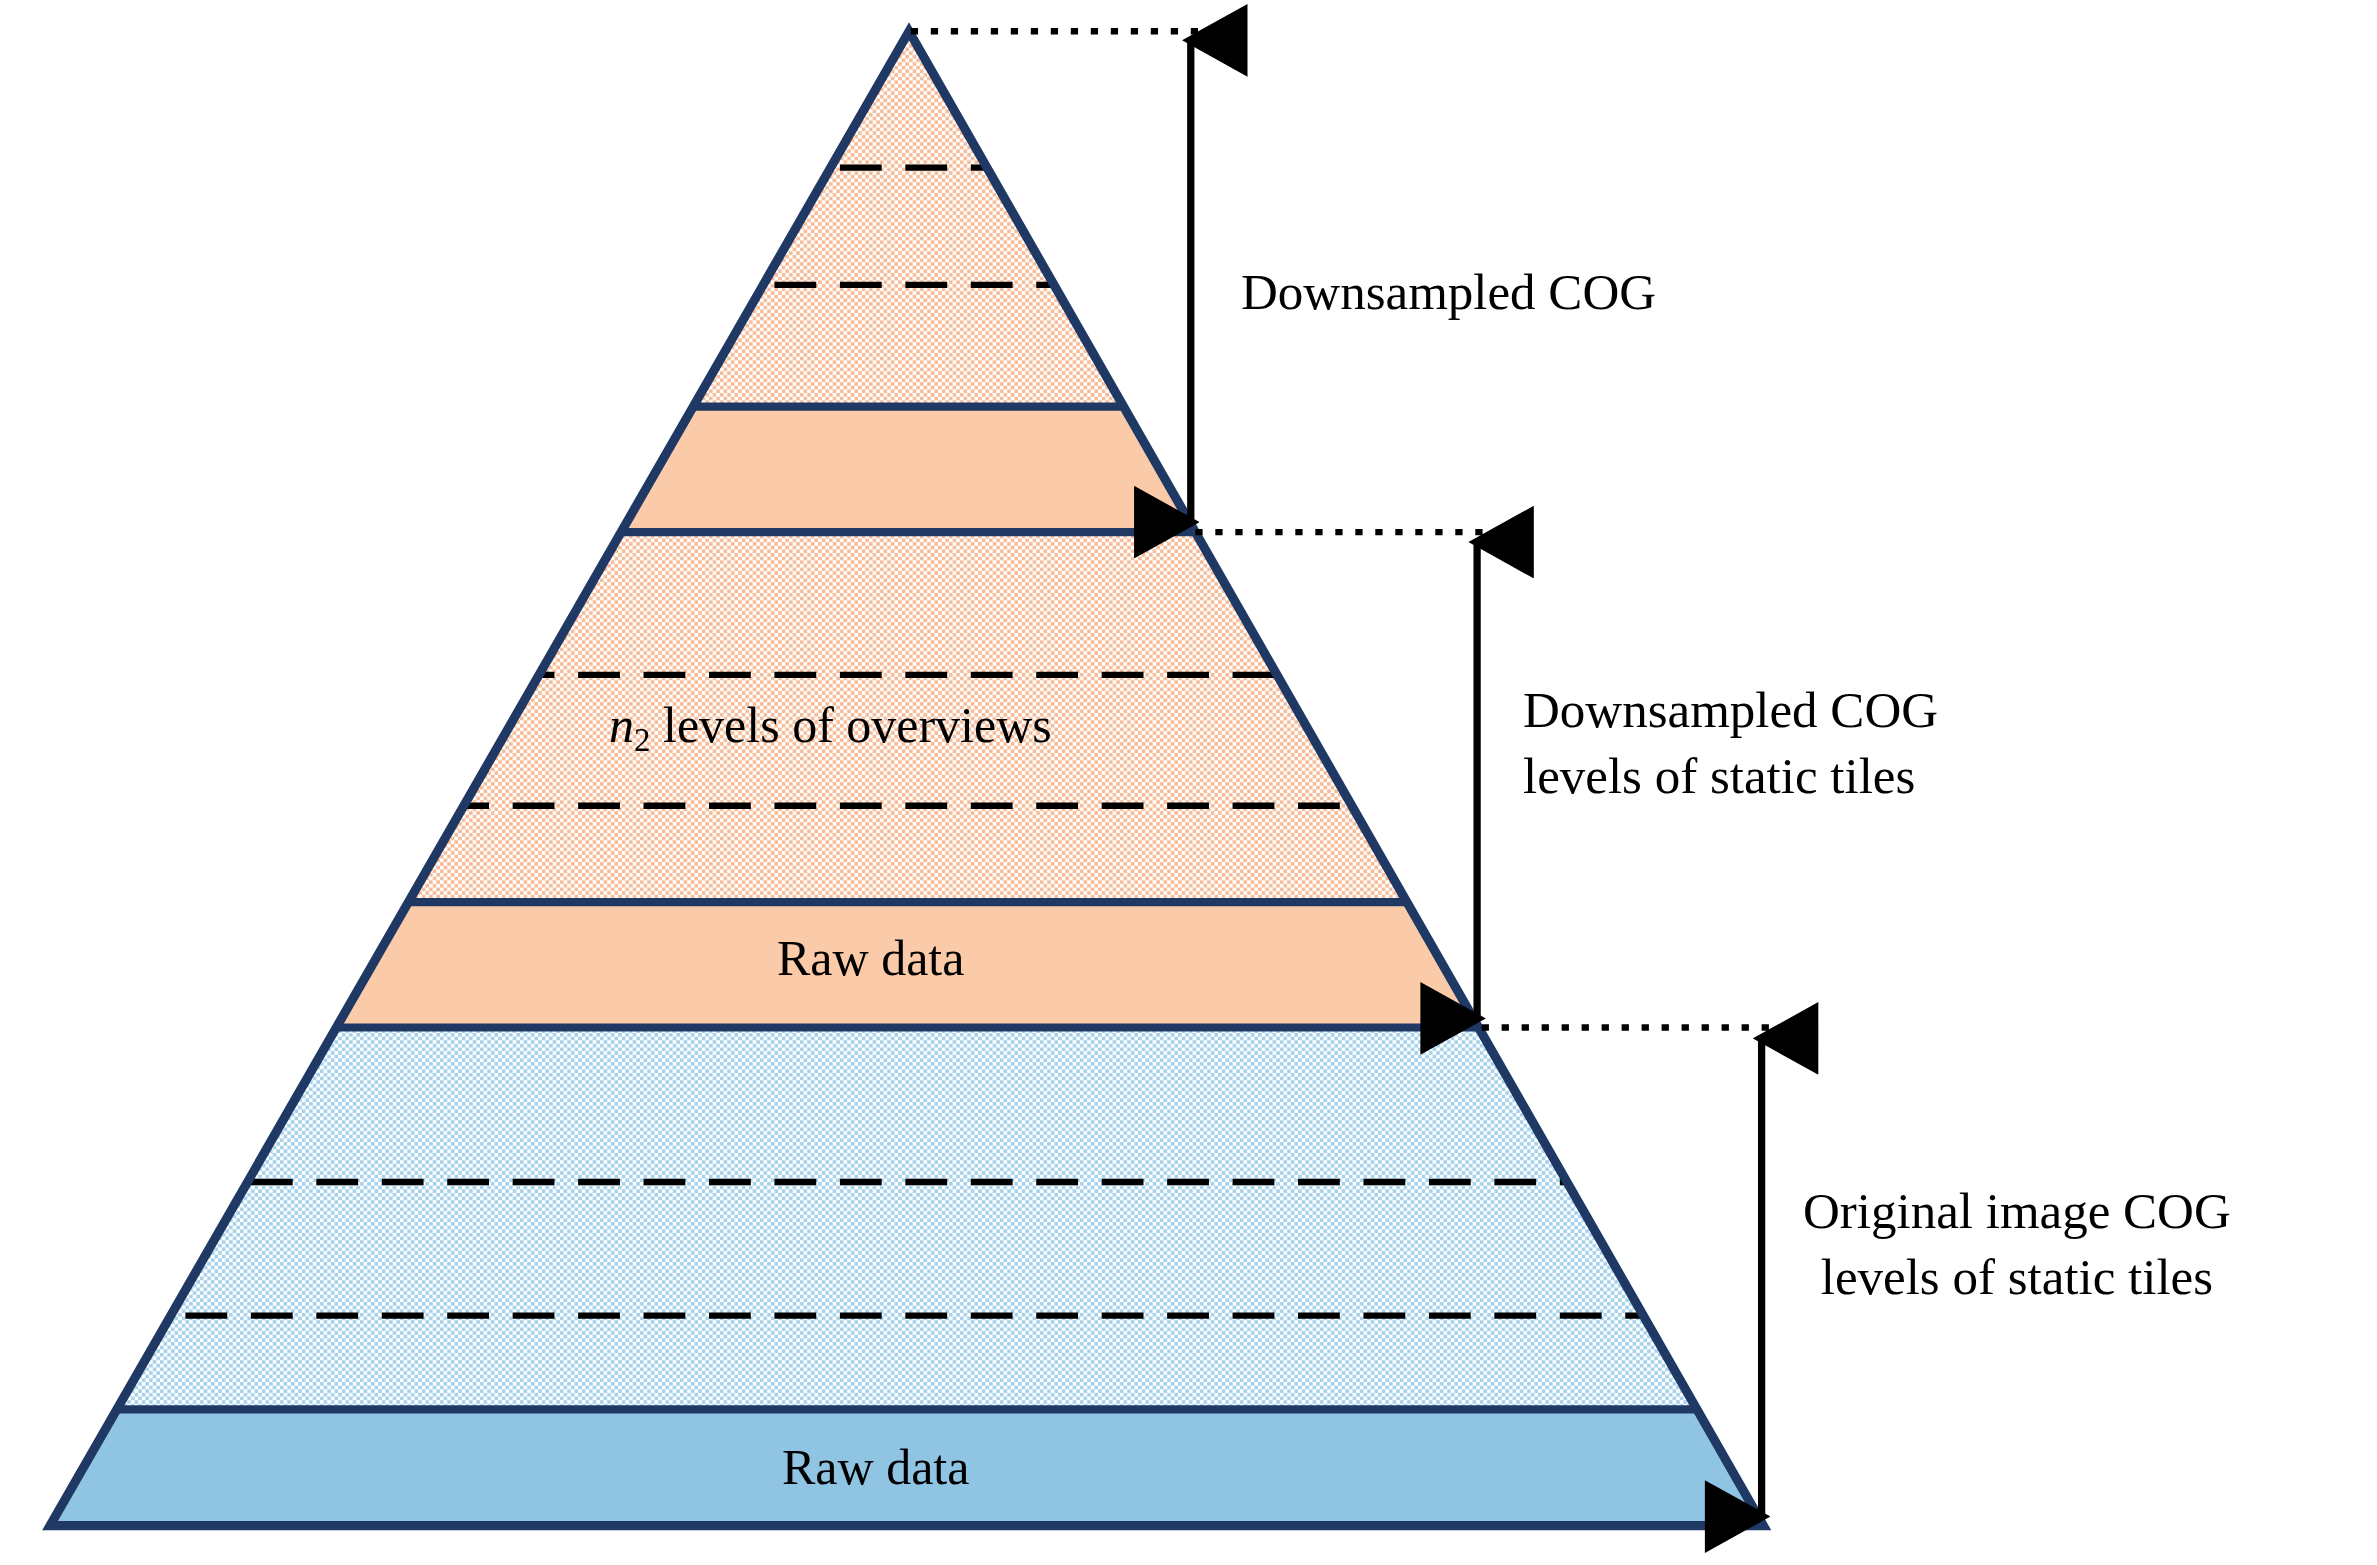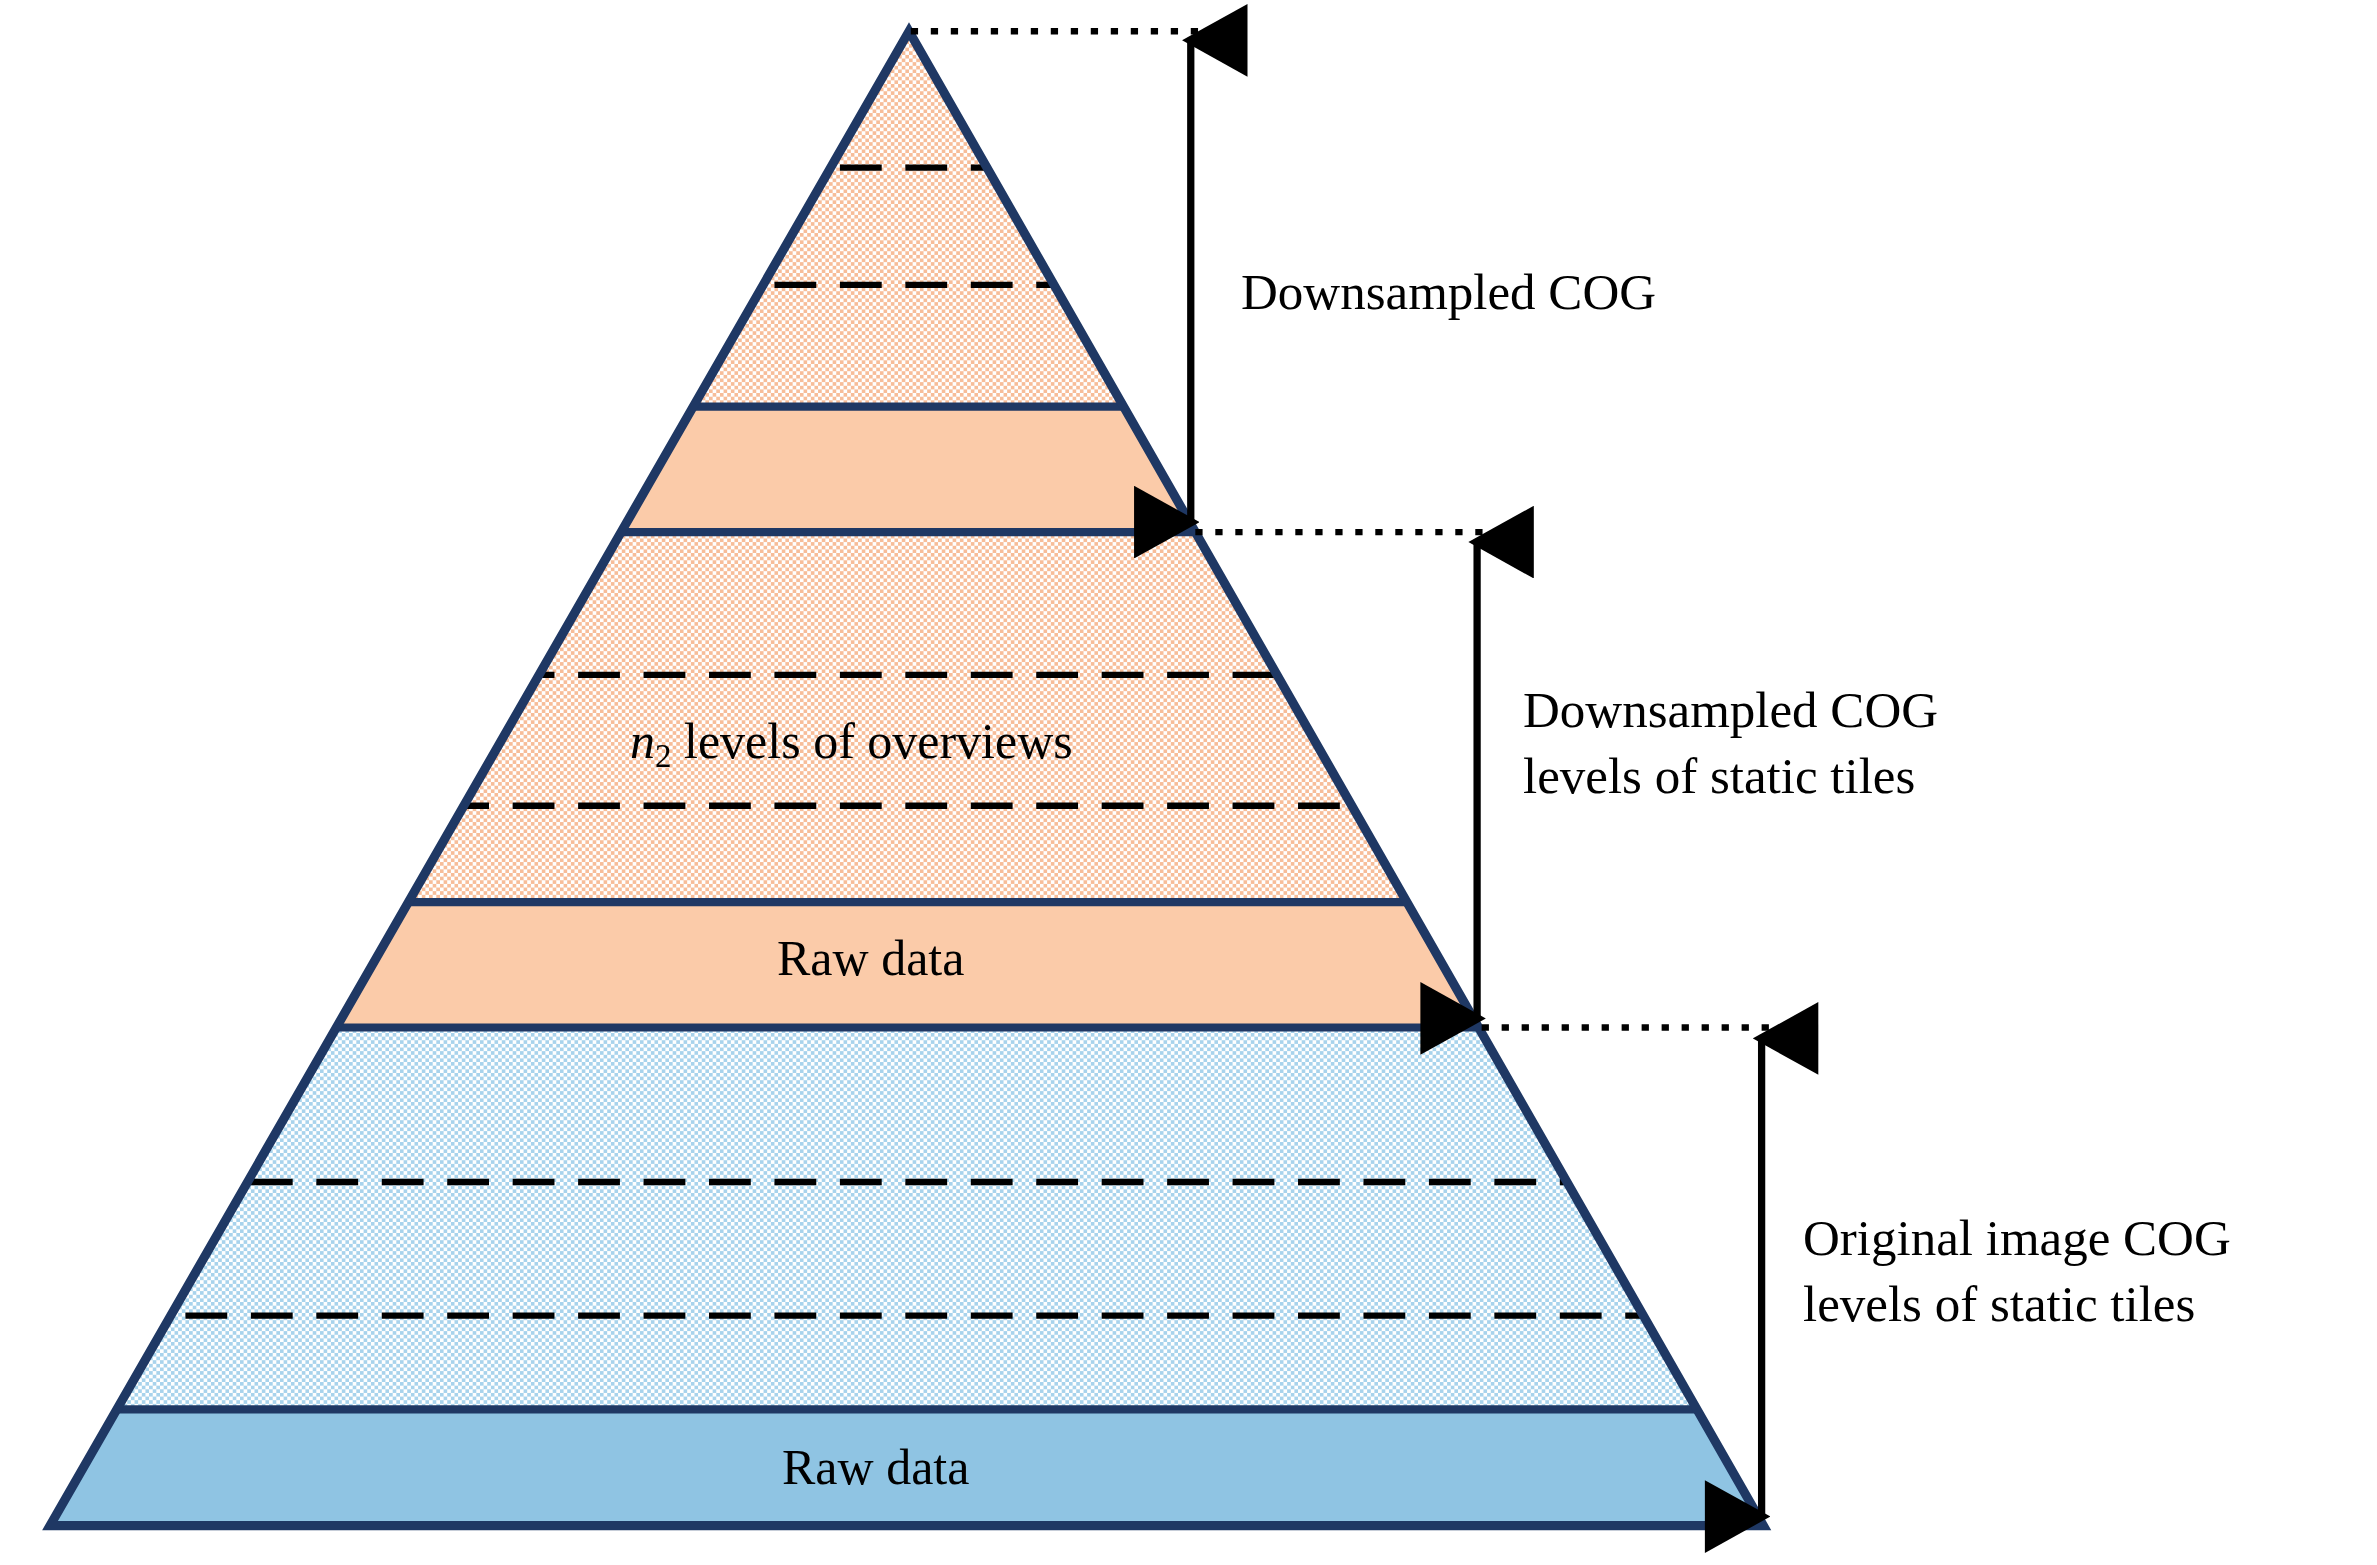--- a/index.html
+++ b/index.html
@@ -117,37 +117,37 @@
       <line x1="1630" y1="1130" x2="1975" y2="1130"></line>
     </g>
 
     <g stroke="#000000" stroke-width="8" fill="none">
       <line x1="1310" y1="44" x2="1310" y2="574" marker-start="url(#arrHeadUp)" marker-end="url(#arrHeadDown)"></line>
       <line x1="1625" y1="596" x2="1625" y2="1120" marker-start="url(#arrHeadUp)" marker-end="url(#arrHeadDown)"></line>
       <line x1="1938" y1="1142" x2="1938" y2="1668" marker-start="url(#arrHeadUp)" marker-end="url(#arrHeadDown)"></line>
     </g>
   </svg>
 
-  <div class="lbl lbl-in" style="left:609px; top:709px;margin-left:21px;">
+  <div class="lbl lbl-in" style="left:609px; top:693px;">
     <span class="mvar">n</span><span class="msub">2</span><span> levels of overviews</span>
   </div>
 
   <div class="lbl lbl-in" style="left:777px; top:926px;">Raw data</div>
 
 
   <div class="lbl lbl-in" style="left:782px; top:1435px;">Raw data</div>
 
   <div class="lbl lbl-side" style="left:1241px; top:259px;">
     <span class="side-line">Downsampled COG</span>
   </div>
 
   <div class="lbl lbl-side" style="left:1523px; top:677px;">
     <span class="side-line">Downsampled COG</span>
     <span class="side-line">levels of static tiles</span>
   </div>
 
-  <div class="lbl lbl-side" style="left:1803px; top:1205px;">
+  <div class="lbl lbl-side" style="left:1803px; top:1178px;text-align:center;">
     <span class="side-line">Original image COG</span>
     <span class="side-line">levels of static tiles</span>
   </div>
 
 </div>
 
 
 </body></html>

